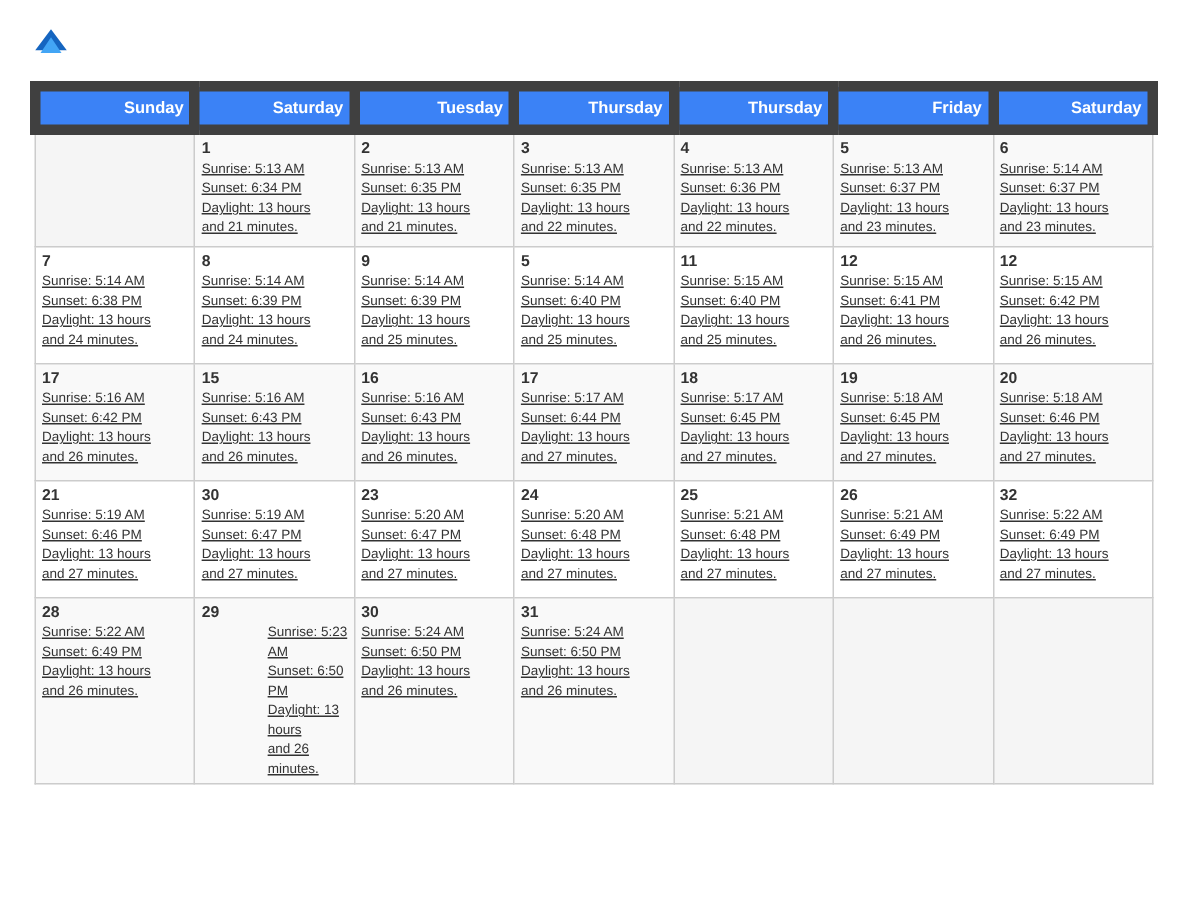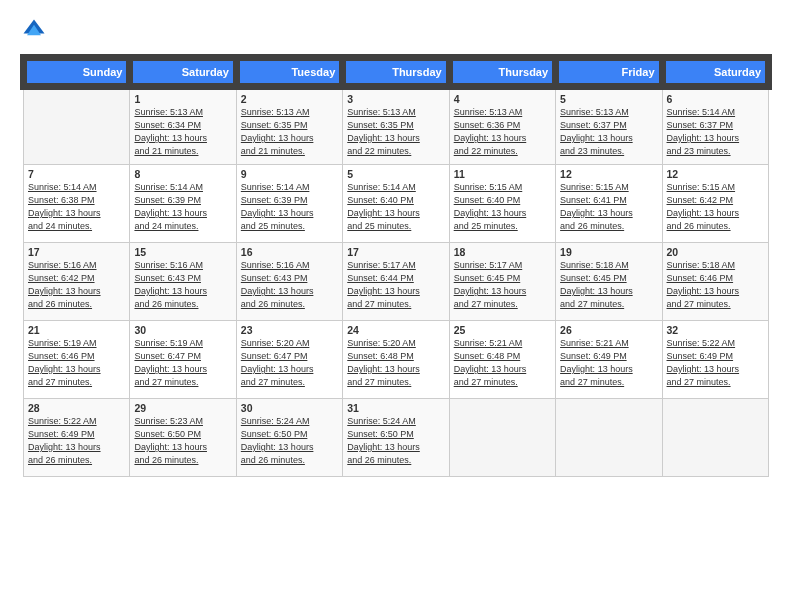--- a/index.html
+++ b/index.html
@@ -339,21 +339,21 @@
         <tr>
           <td>
             <span class="day-number">28</span>
             <div class="day-info" style="white-space: pre-line;">Sunrise: 5:22 AM
 Sunset: 6:49 PM
 Daylight: 13 hours
 and 26 minutes.</div>
           </td>
           <td>
             <span class="day-number">29</span>
-            <div class="day-info" style="white-space: pre-line;">Sunrise: 5:23 AM
+            <div class="day-info" style="white-space: pre-line; margin-left: 44px;">Sunrise: 5:23 AM
 Sunset: 6:50 PM
 Daylight: 13 hours
 and 26 minutes.</div>
           </td>
           <td>
             <span class="day-number">30</span>
             <div class="day-info" style="white-space: pre-line;">Sunrise: 5:24 AM
 Sunset: 6:50 PM
 Daylight: 13 hours
 and 26 minutes.</div>

